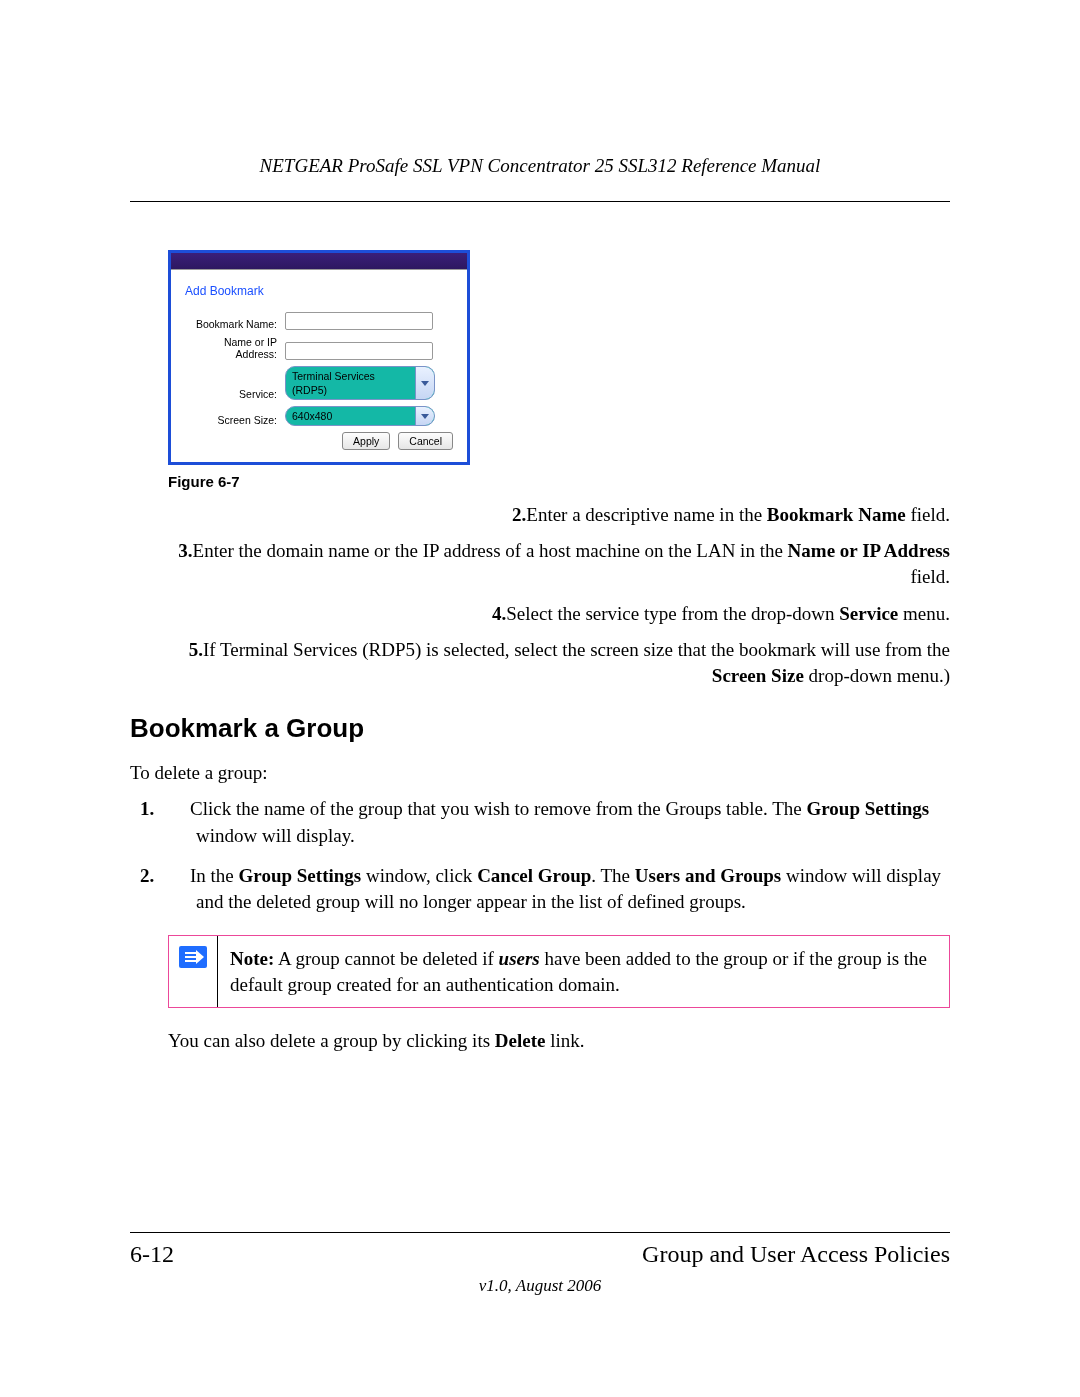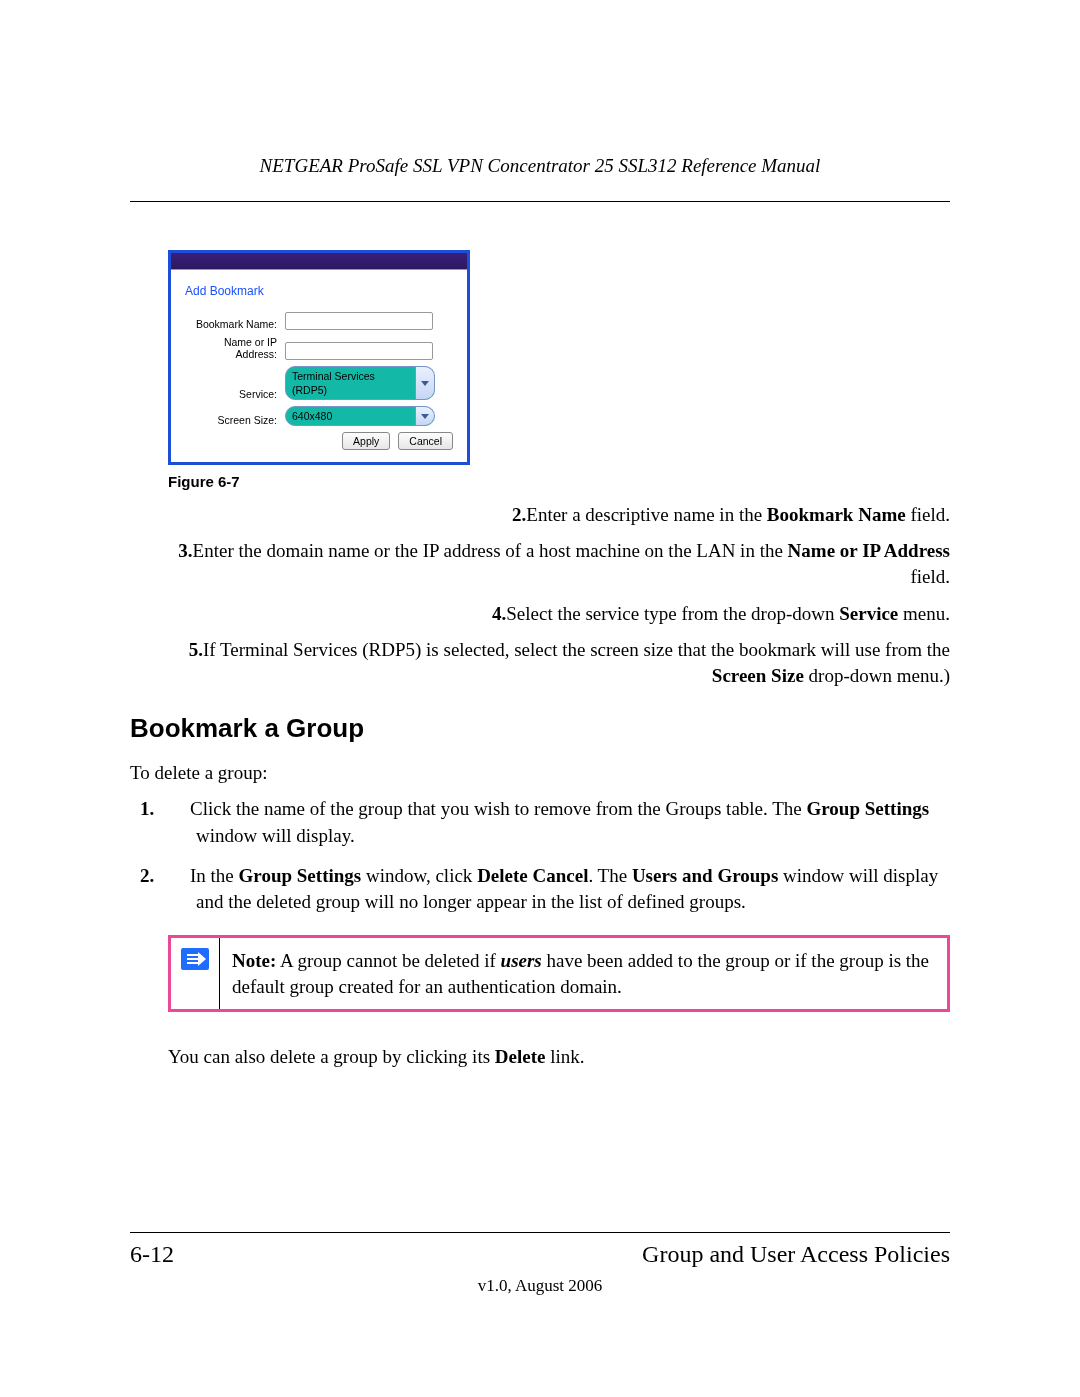--- a/index.html
+++ b/index.html
@@ -23,31 +23,31 @@
 .btn{font:10.5px Arial,Helvetica,sans-serif;padding:2px 10px;border:1px solid #888;border-radius:3px;background:linear-gradient(#fdfdfd,#e6e6e6);cursor:pointer}
 .figcap{font:700 15px Arial,Helvetica,sans-serif;margin:6px 0 12px 38px}
 ol.steps{margin:0 0 24px 38px;padding:0;font-size:19px;line-height:1.38}
 ol.steps>li{margin:0 0 10px 0;text-align:right;padding-left:28px;text-indent:-28px;list-style:none}
 ol.steps .marker{display:inline-block;width:22px;font-weight:700}
 .h2{font:700 26px Arial,Helvetica,sans-serif;margin:8px 0 18px 0}
 .plain{font-size:19px;margin:0 0 12px 0}
 ol.steps2{margin:0 0 20px 38px;padding:0;font-size:19px;line-height:1.38}
 ol.steps2>li{margin:0 0 14px 0;padding-left:28px;text-indent:-28px;list-style:none}
 ol.steps2 .marker{display:inline-block;width:22px;font-weight:700}
-.notebox{margin:0 0 34px 38px;border:3px solid #ec4899}
+.notebox{margin:0 0 22px 38px;border:1px solid #ec4899}
 .noterow{display:flex}
 .notecell-icon{border-right:1px solid #000;padding:10px;display:flex;align-items:flex-start}
 .noteicon{width:28px;height:22px;background:#1f6dff;position:relative;border-radius:2px}
 .noteicon::after{content:"";position:absolute;left:6px;top:6px;width:12px;height:2px;background:#fff;box-shadow:0 4px 0 #fff,0 8px 0 #fff}
 .noteicon .arrow{position:absolute;right:3px;top:4px;width:0;height:0;border-top:7px solid transparent;border-bottom:7px solid transparent;border-left:8px solid #fff}
 .notecell-text{padding:10px 12px;font-size:19px;line-height:1.35}
 .after-note{font-size:19px;margin:0 0 15px 38px}
 .footer{position:absolute;left:130px;right:130px;top:1232px}
 .footline{display:flex;justify-content:space-between;font-size:24px}
-.version{text-align:center;font-size:17px;margin-top:8px}
+.version{font-style:italic;text-align:center;font-size:17px;margin-top:8px}
 </style>
 </head>
 <body>
 
 <div class="page">
   <div class="header-title">NETGEAR ProSafe SSL VPN Concentrator 25 SSL312 Reference Manual</div>
   <hr class="rule">
 
   <div class="panel-wrap">
     <div class="panel">
@@ -100,21 +100,21 @@
       <li><span class="marker">3.</span>Enter the domain name or the IP address of a host machine on the LAN in the <strong>Name or IP Address</strong> field.</li>
       <li><span class="marker">4.</span>Select the service type from the drop-down <strong>Service</strong> menu.</li>
       <li><span class="marker">5.</span>If Terminal Services (RDP5) is selected, select the screen size that the bookmark will use from the <strong>Screen Size</strong> drop-down menu.)</li>
     </ol>
 
   <div class="h2">Bookmark a Group</div>
   <p class="plain">To delete a group:</p>
 
   <ol class="steps2" id="steps-delete">
       <li><span class="marker">1.</span>Click the name of the group that you wish to remove from the Groups table. The <strong>Group Settings</strong> window will display.</li>
-      <li><span class="marker">2.</span>In the <strong>Group Settings</strong> window, click <strong>Delete Cancel</strong>. The <strong>Users and Groups</strong> window will display and the deleted group will no longer appear in the list of defined groups.</li>
+      <li><span class="marker">2.</span>In the <strong>Group Settings</strong> window, click <strong>Cancel Group</strong>. The <strong>Users and Groups</strong> window will display and the deleted group will no longer appear in the list of defined groups.</li>
     </ol>
 
   <div class="notebox">
     <div class="noterow">
       <div class="notecell-icon">
         <div class="noteicon">
             <span class="arrow"></span>
           </div>
       </div>
       <div class="notecell-text" id="note-text"><strong>Note:</strong> A group cannot be deleted if <strong><em>users</em></strong> have been added to the group or if the group is the default group created for an authentication domain.</div>

